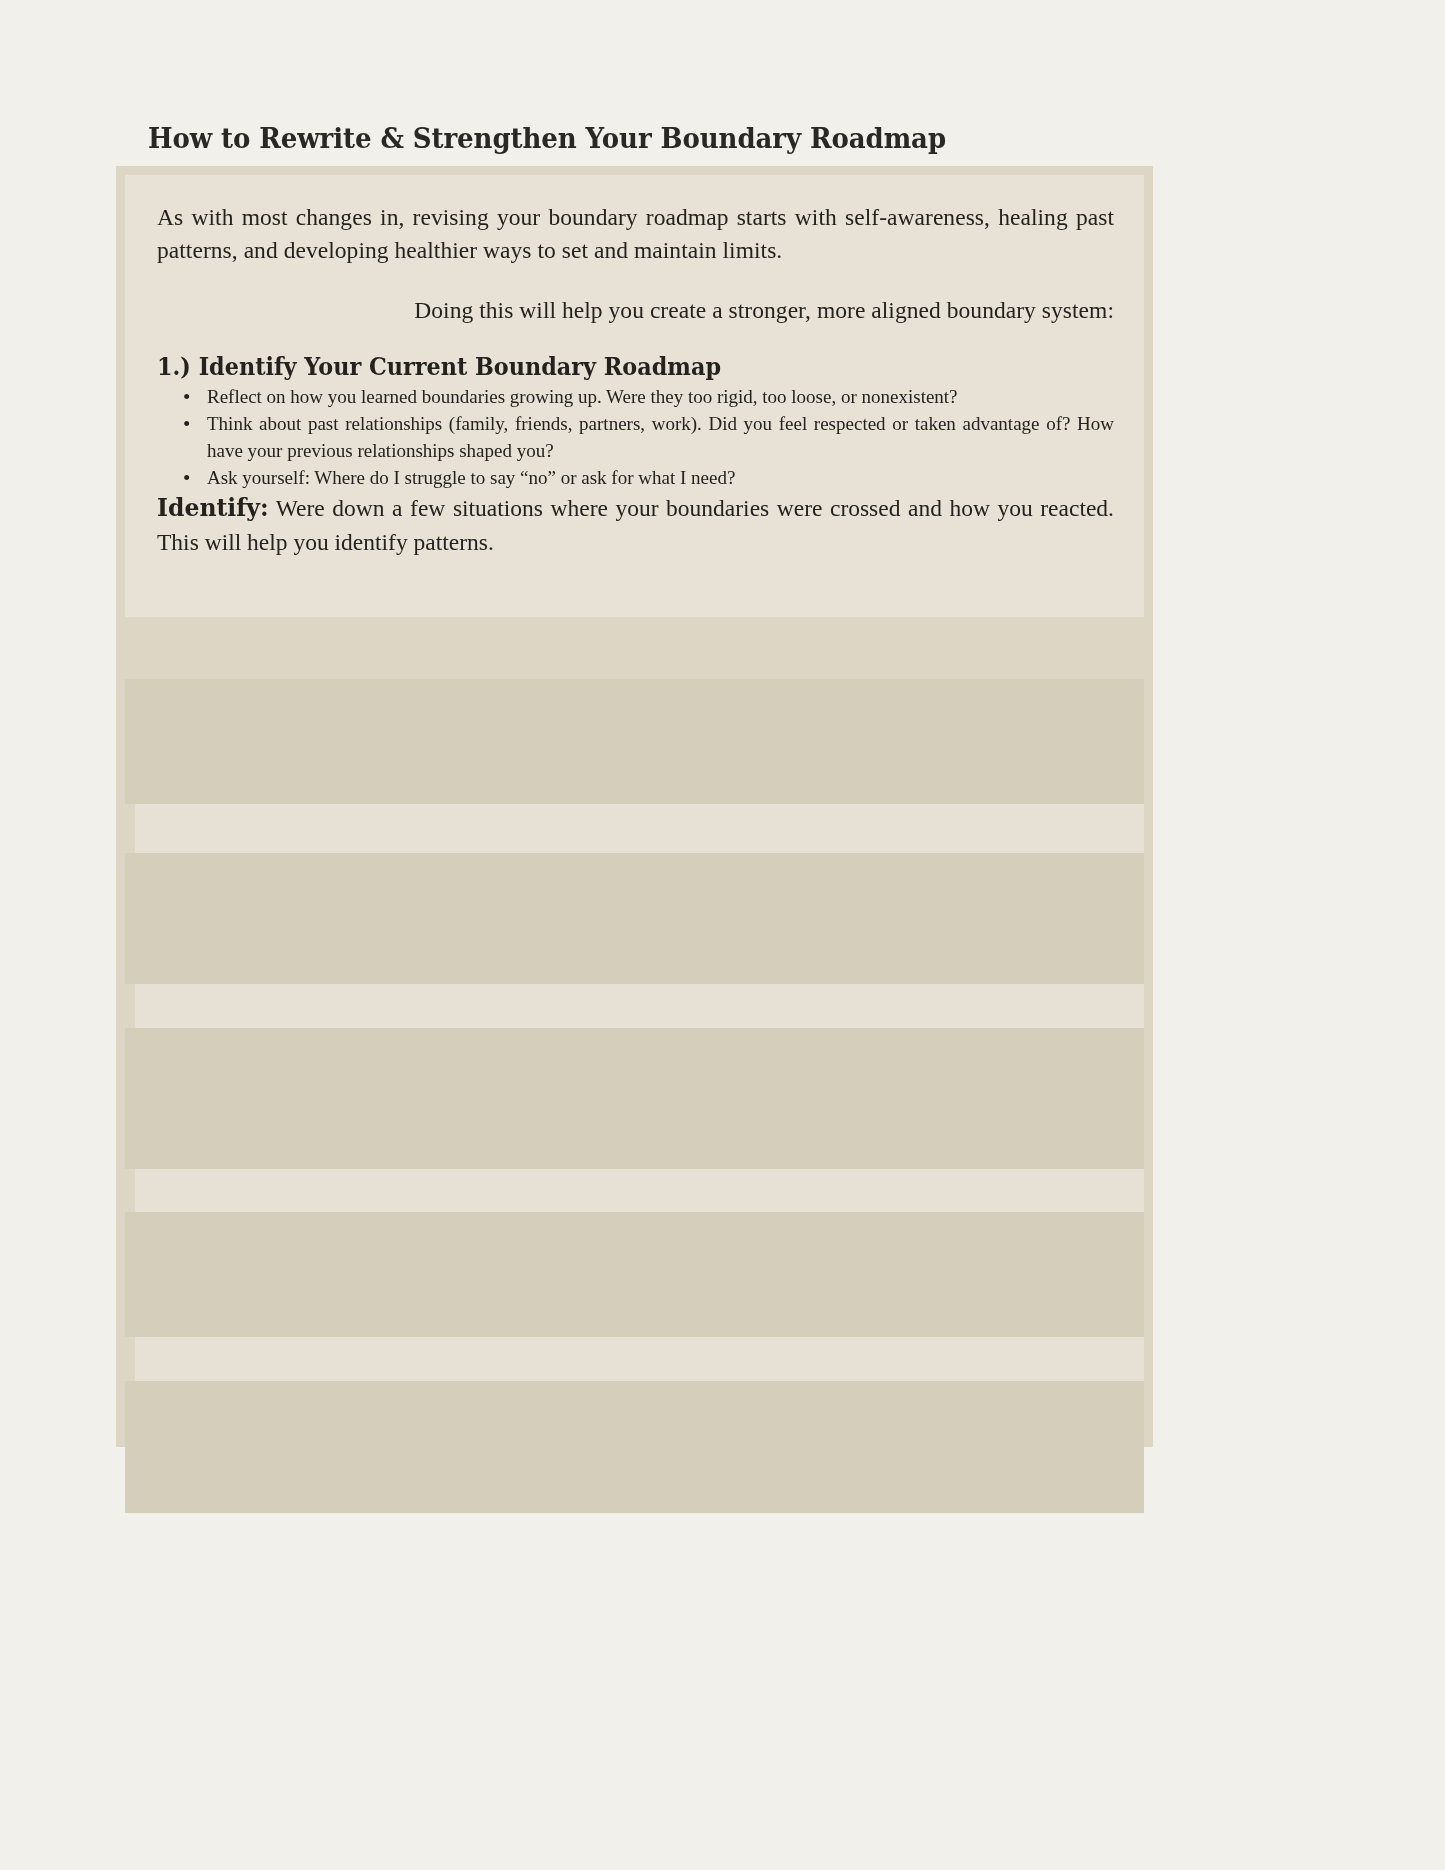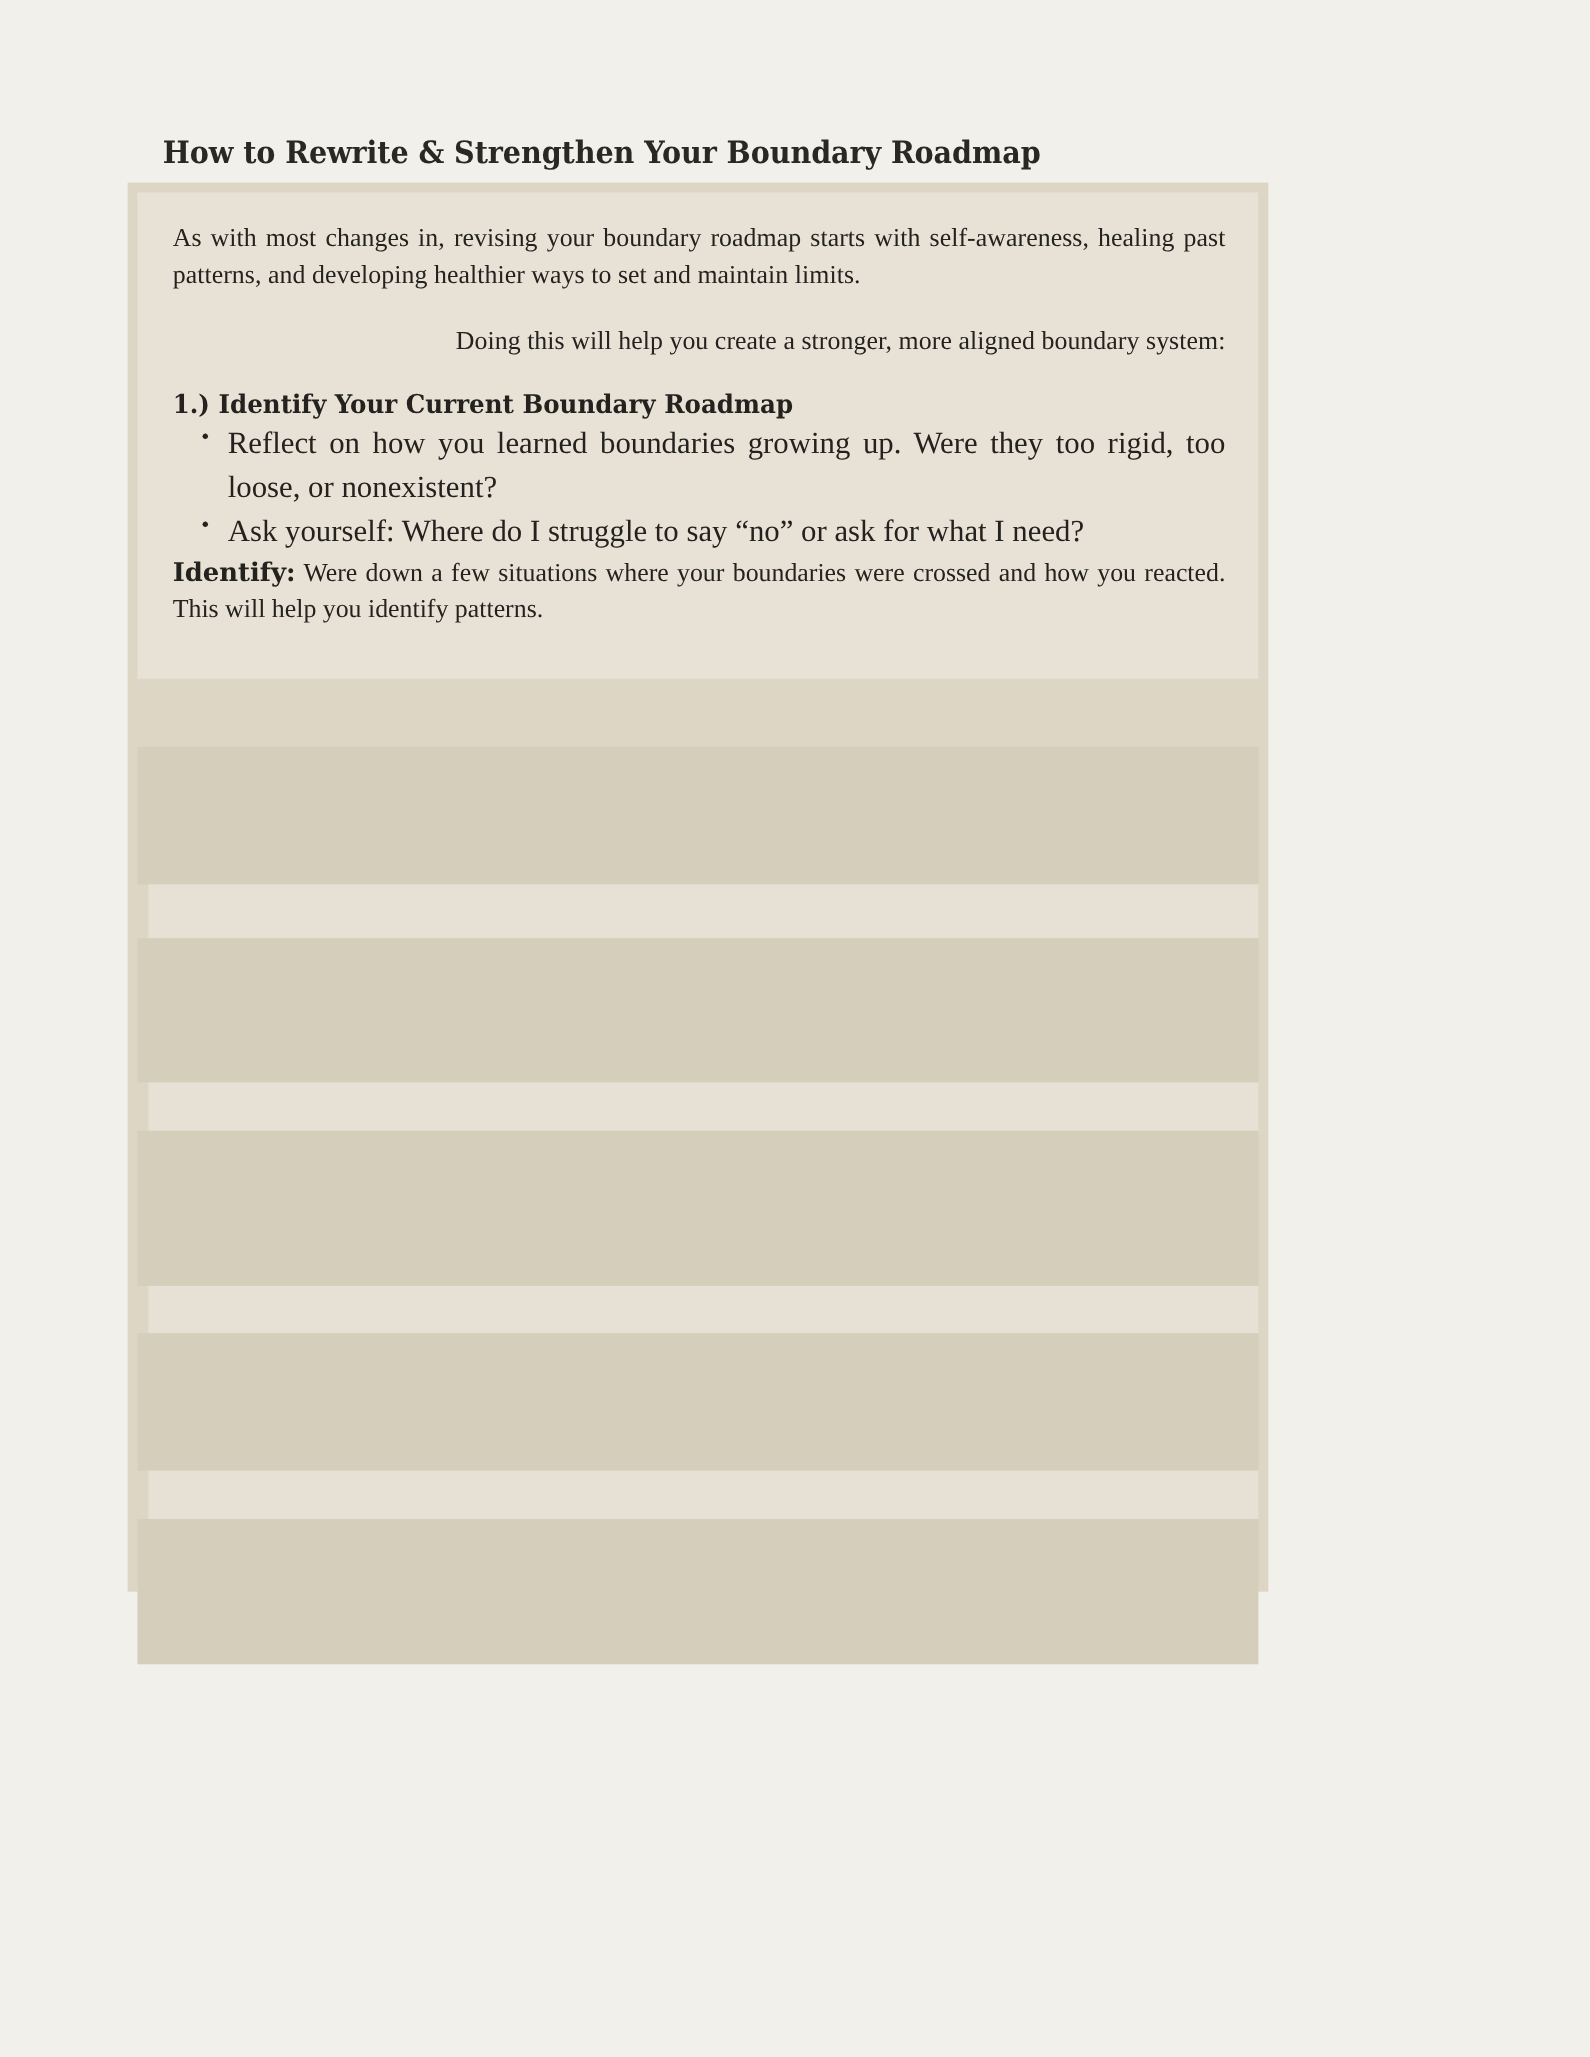--- a/index.html
+++ b/index.html
@@ -88,21 +88,21 @@
     transform-origin: left center;
   }
 
   ul.bullets {
     margin: 0 0 0 0;
     padding: 0 0 0 48px;
     list-style: none;
   }
   ul.bullets li {
     position: relative;
-    font-size: 28px;
+    font-size: 19px;
     line-height: 1.42;
     color: #24221f;
     text-align: justify;
     text-align-last: left;
     margin: 0 0 0 0;
     padding-left: 2px;
   }
   ul.bullets li::before {
     content: "\2022";
     position: absolute;
@@ -152,20 +152,21 @@
     <div class="card-text-region">
 
       <p class="para justified">As with most changes in, revising your boundary roadmap starts with self-awareness, healing past patterns, and developing healthier ways to set and maintain limits.</p>
 
       <p class="para">Doing this will help you create a stronger, more aligned boundary system:</p>
 
       <h2 class="section-heading">1.) Identify Your Current Boundary Roadmap</h2>
 
       <ul class="bullets">
         <li>Reflect on how you learned boundaries growing up. Were they too rigid, too loose, or nonexistent?</li>
+        <li>Think about past relationships (family, friends, partners, work). Did you feel respected or taken advantage of? How have your previous relationships shaped you?</li>
         <li>Ask yourself: Where do I struggle to say “no” or ask for what I need?</li>
       </ul>
 
       <p class="exercise-para"><span class="exercise-label">Identify:</span><span> Were down a few situations where your boundaries were crossed and how you reacted. This will help you identify patterns.</span></p>
 
     </div>
 
     <div class="bands">
         <div class="band dark" style="top: 0px; height: 125px;"></div>
         <div class="band light" style="top: 125px; height: 49px;"></div>

